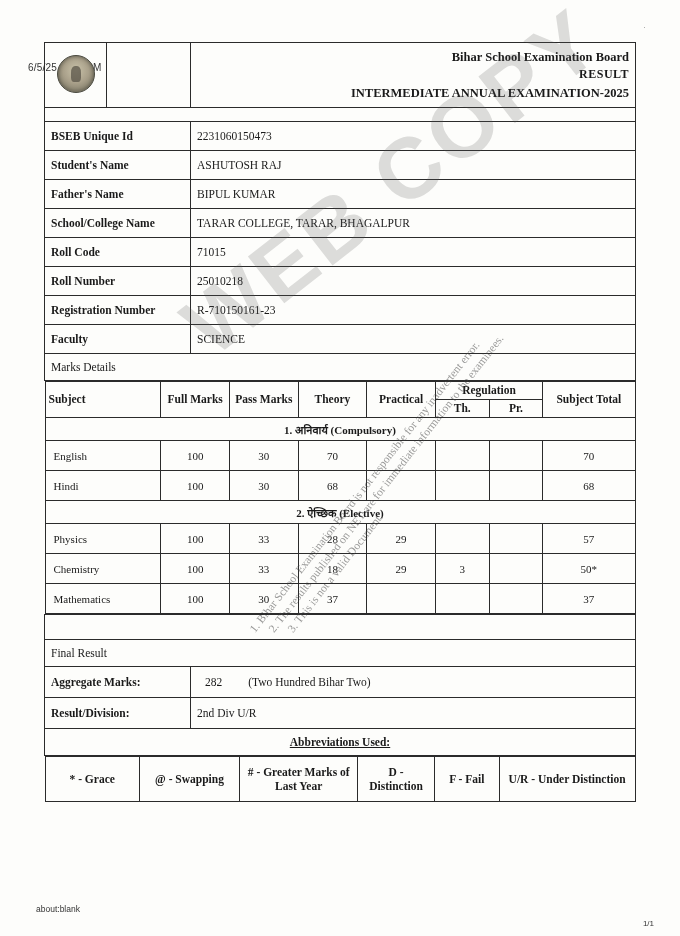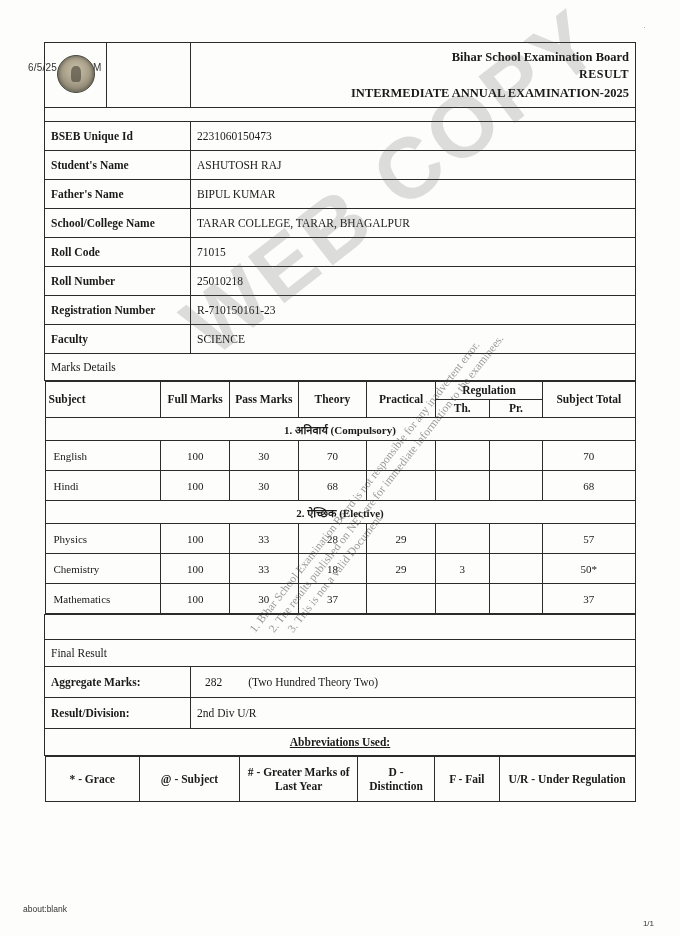--- a/index.html
+++ b/index.html
@@ -26,21 +26,21 @@
     left: 28px;
     font-family: "Liberation Sans", sans-serif;
     font-size: 10px;
     color: #333;
     letter-spacing: 0.2px;
     margin-top: 48px;
   }
   .print-footer-left {
     position: absolute;
     bottom: 22px;
-    left: 23px;
+    left: 36px;
     font-family: "Liberation Sans", sans-serif;
     font-size: 8.5px;
     color: #333;
   }
   .print-footer-right {
     position: absolute;
     bottom: 8px;
     right: 26px;
     font-family: "Liberation Sans", sans-serif;
     font-size: 8px;
@@ -408,21 +408,21 @@
         <tr class="thin-row">
           <td colspan="3" style="height:18px"></td>
         </tr>
 
         <tr>
           <td class="section-head" colspan="3">Final Result</td>
         </tr>
         <tr>
           <td class="final-label" colspan="2">Aggregate Marks:</td>
           <td class="value-cell">
-            <span class="agg-value">282</span><span class="agg-words">(Two Hundred Theory Two)</span>
+            <span class="agg-value">282</span><span class="agg-words">(Two Hundred Bihar Two)</span>
           </td>
         </tr>
         <tr>
           <td class="final-label" colspan="2">Result/Division:</td>
           <td class="value-cell">2nd Div U/R</td>
         </tr>
 
         <tr>
           <td class="abbr-head" colspan="3">Abbreviations Used:</td>
         </tr>
@@ -433,25 +433,25 @@
                 <col style="width:16%">
                 <col style="width:17%">
                 <col style="width:20%">
                 <col style="width:13%">
                 <col style="width:11%">
                 <col style="width:23%">
               </colgroup>
               <tbody>
                 <tr>
                   <td>* - Grace</td>
-                  <td>@ - Subject</td>
+                  <td>@ - Swapping</td>
                   <td># - Greater Marks of Last Year</td>
                   <td>D - Distinction</td>
                   <td>F - Fail</td>
-                  <td>U/R - Under Regulation</td>
+                  <td>U/R - Under Distinction</td>
                 </tr>
               </tbody>
             </table>
           </td>
         </tr>
       </tbody>
     </table>
 
     <div class="wm-web">WEB COPY</div>
     <div class="wm-note wm-n1">1. Bihar School Examination Board is not responsible for any inadvertent error.</div>

